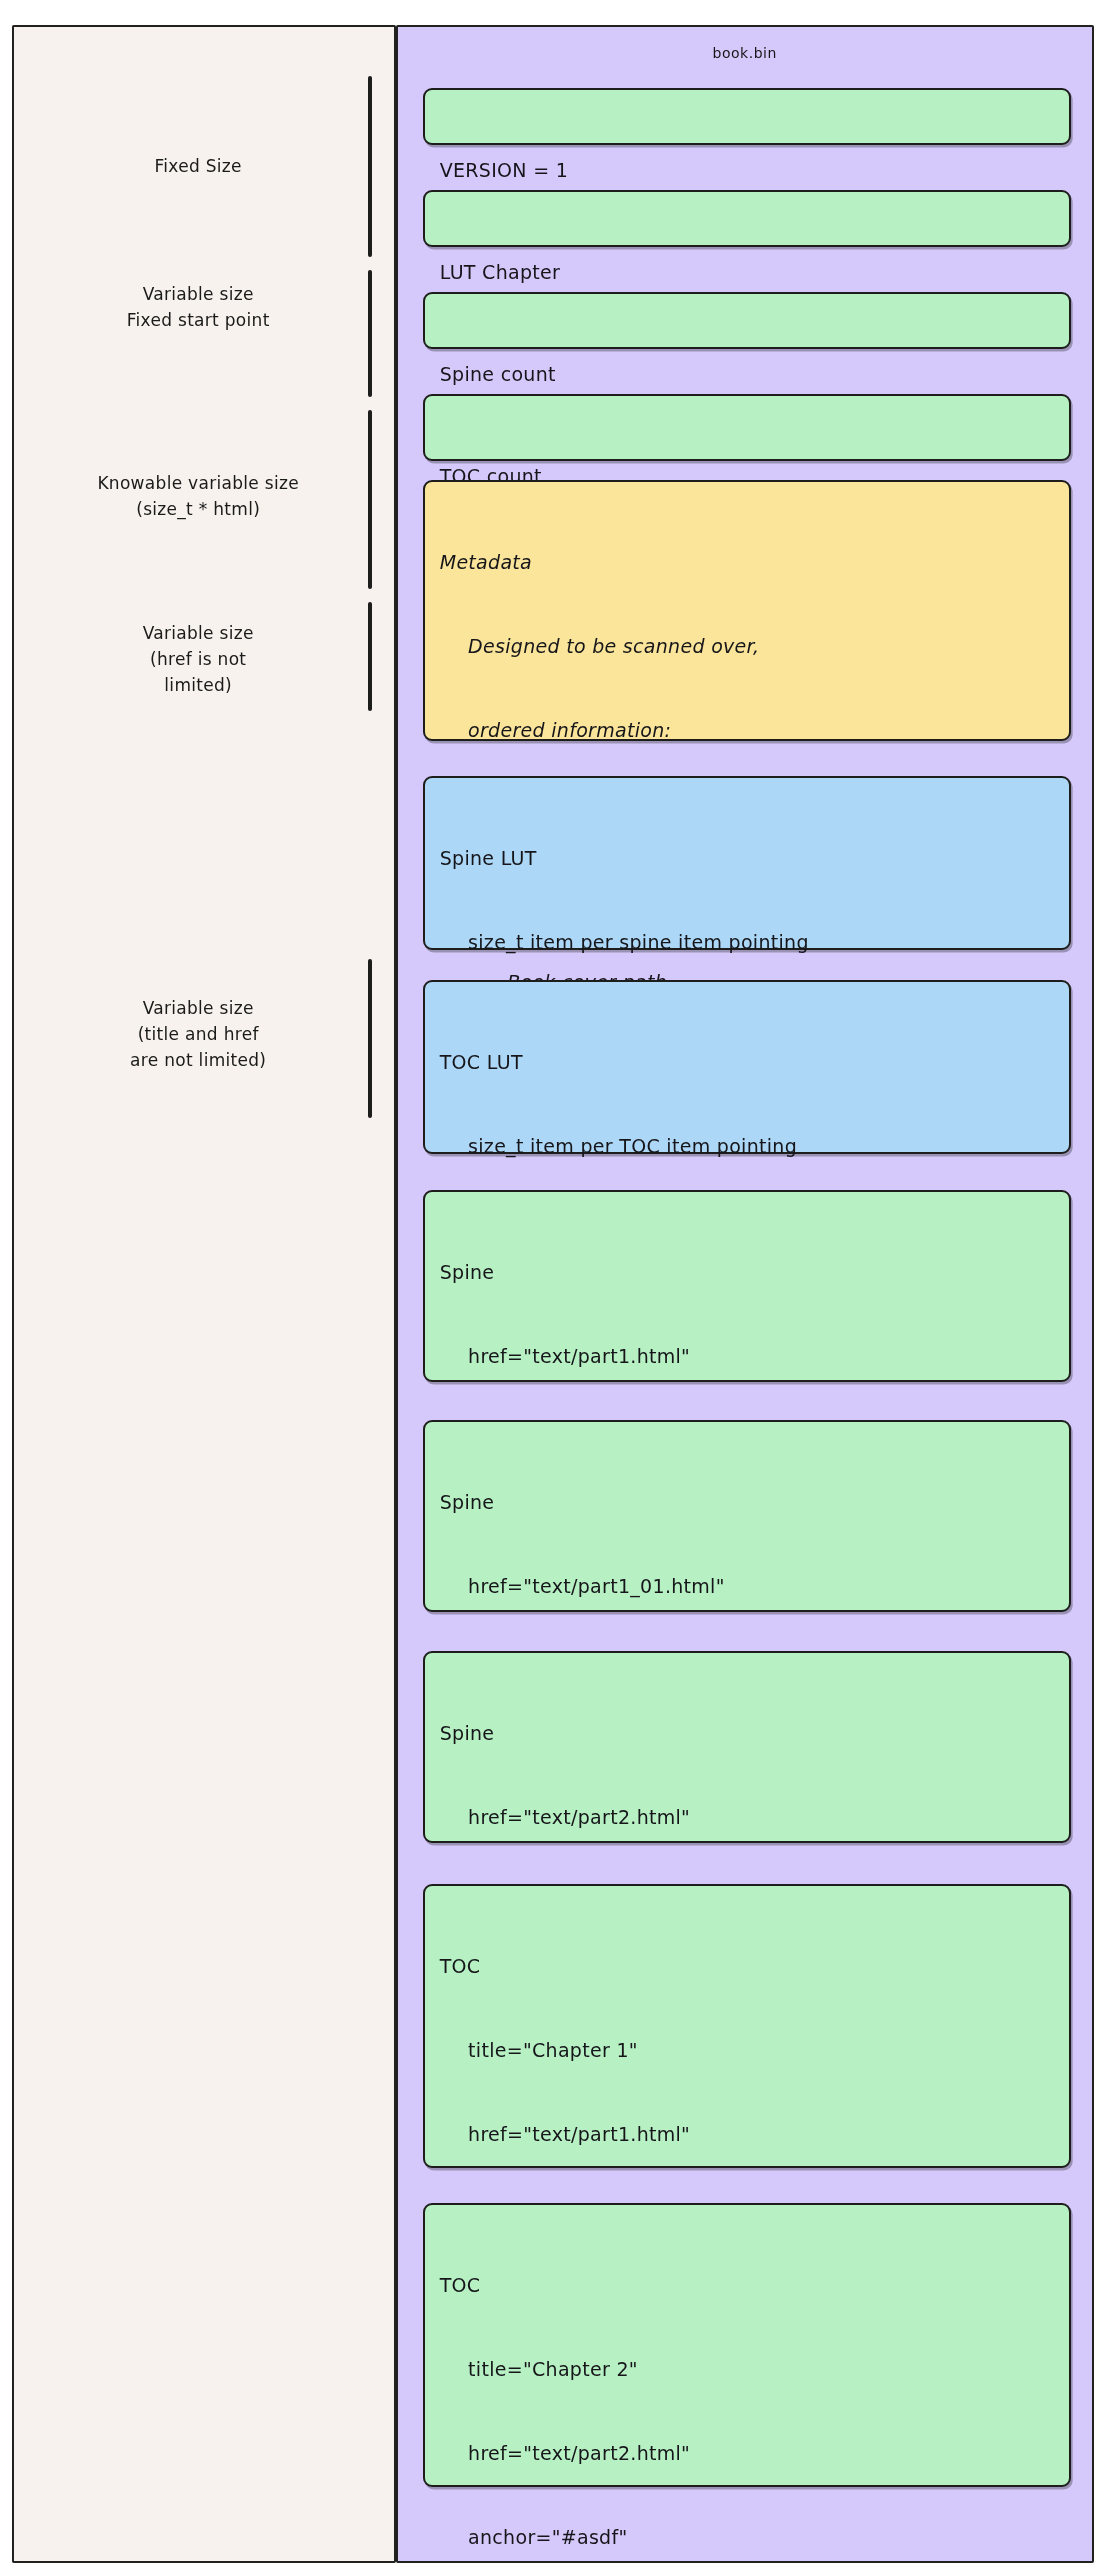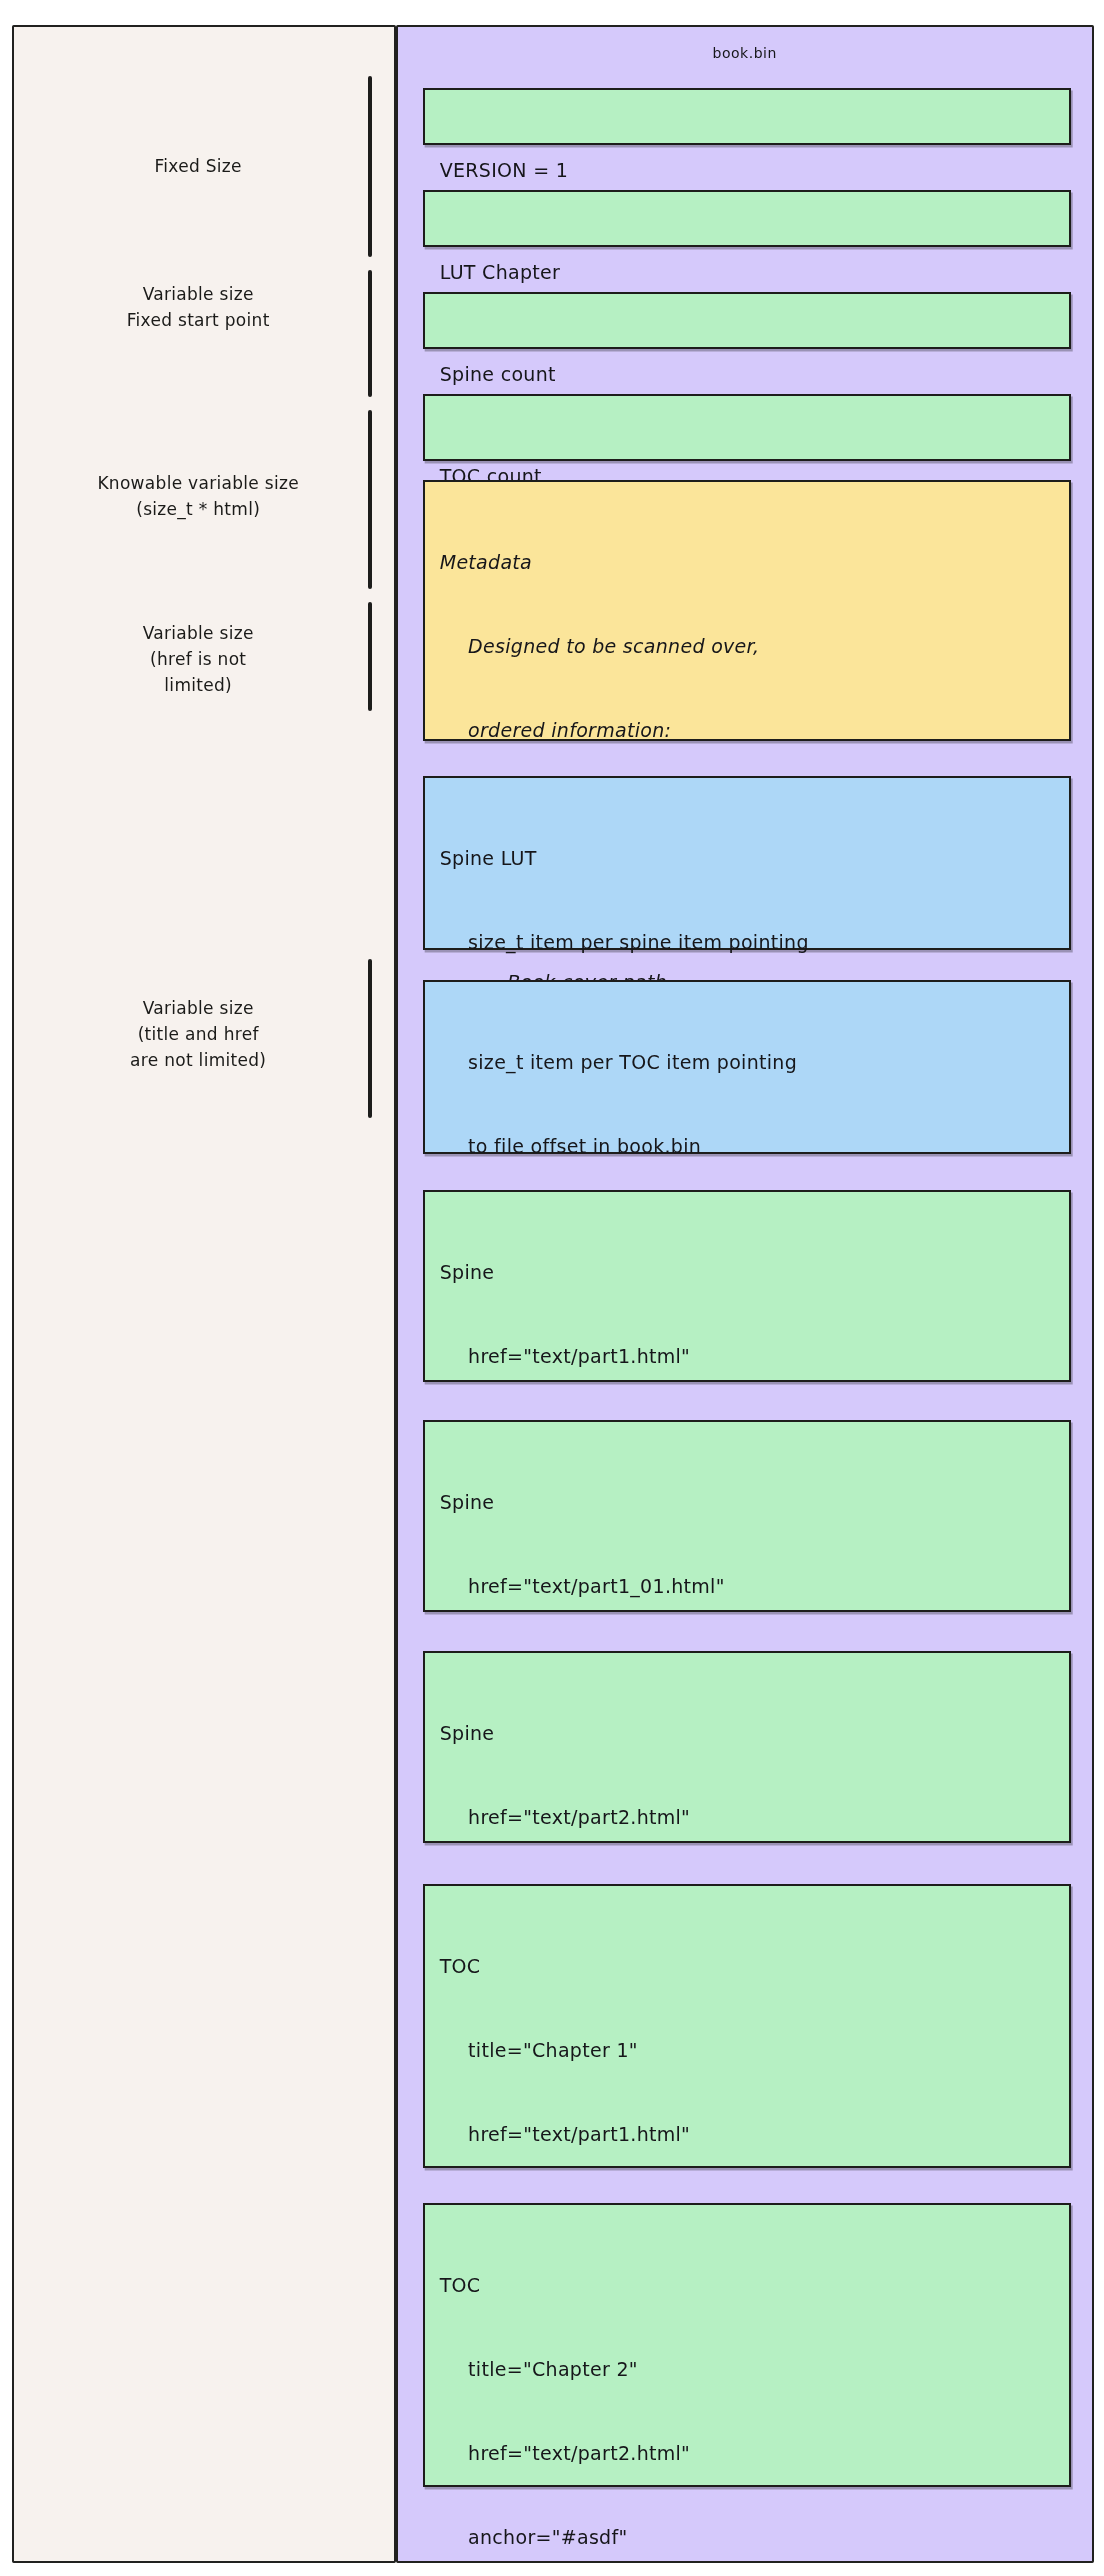--- a/index.html
+++ b/index.html
@@ -82,21 +82,21 @@
     color: #17171a;
     letter-spacing: 0.5px;
   }
 
   
   .rec {
     position: absolute;
     left: 25px;
     width: 648px;
     border: 2.5px solid #1d1d1b;
-    border-radius: 0;
+    border-radius: 9px;
     padding: 10px 13.4px 10px 15px;
     font-family: "DejaVu Sans", sans-serif;
     font-size: 19px;
     line-height: 28px;
     color: #16161a;
     letter-spacing: 0.3px;
     box-shadow: 1.7px 2.5px 0 rgba(20,20,20,0.30);
     white-space: pre;
   }
   .rec.green  { background: #b6f0c3; }
@@ -166,20 +166,21 @@
       <span class="sub2">- Book cover path</span>
     </div>
 
     <div class="rec blue" style="top:749px;height:174px;">
       <span class="head">Spine LUT</span>
       <span class="sub">size_t item per spine item pointing</span>
       <span class="sub">to file offset in book.bin</span>
     </div>
 
     <div class="rec blue" style="top:953px;height:174px;">
+      <span class="head">TOC LUT</span>
       <span class="sub">size_t item per TOC item pointing</span>
       <span class="sub">to file offset in book.bin</span>
     </div>
 
     <div class="rec green" style="top:1163px;height:192px;">
       <span class="head">Spine</span>
       <span class="sub">href="text/part1.html"</span>
       <span class="sub">cumSize=1234</span>
       <span class="sub">tocIndex=0</span>
     </div>

